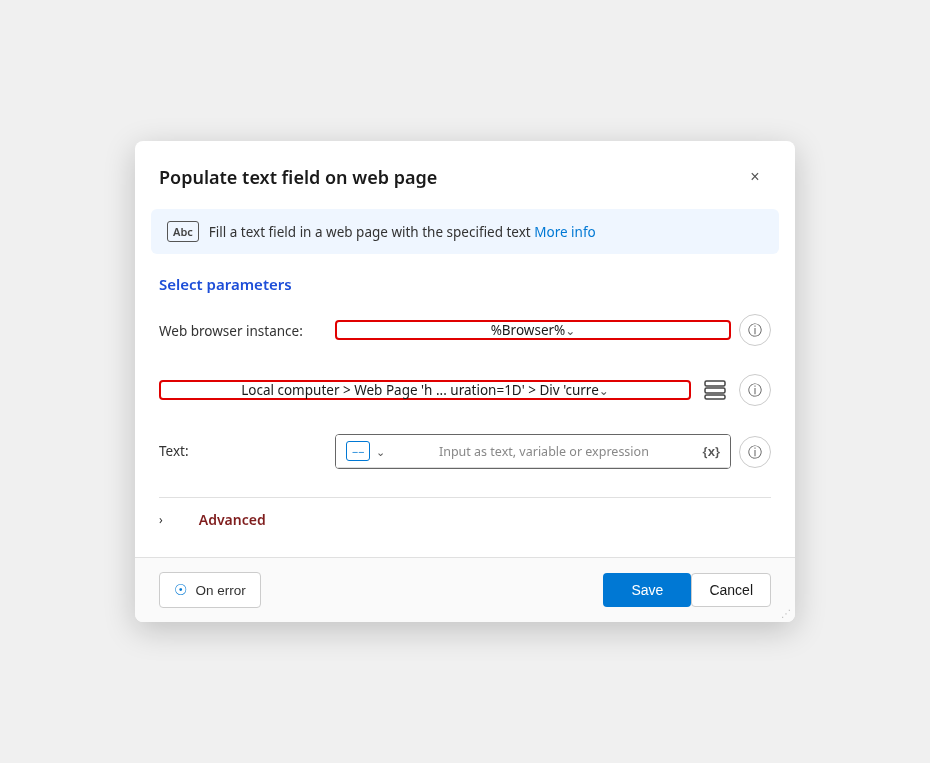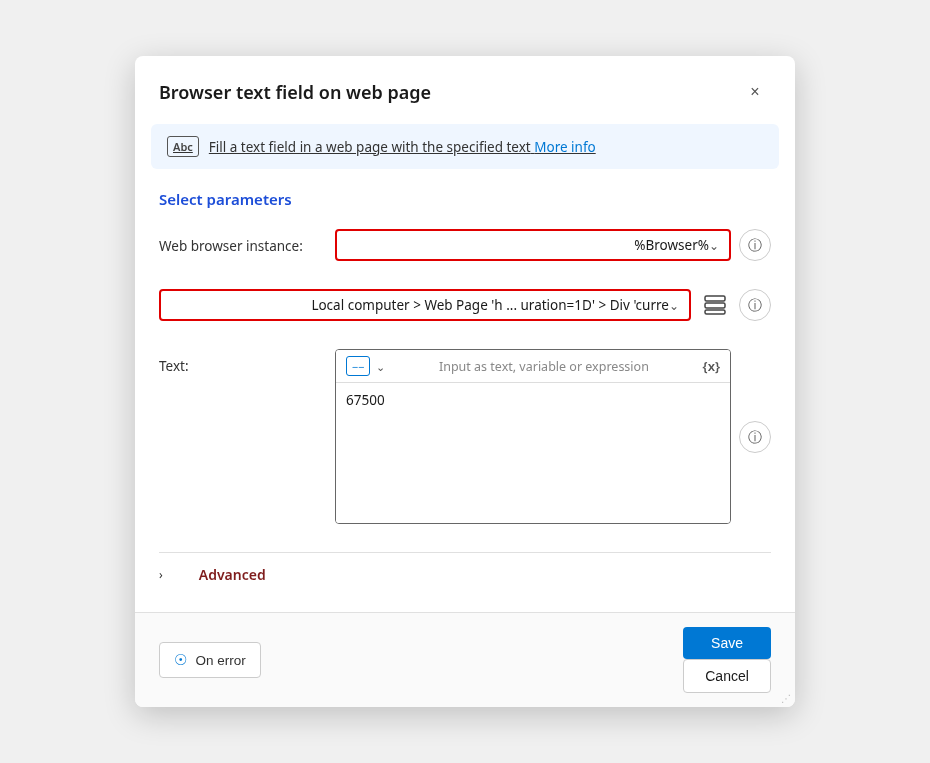--- a/index.html
+++ b/index.html
@@ -46,21 +46,20 @@
     .info-banner {
       background: #eff6ff;
       margin: 0 16px;
       padding: 12px 16px;
       border-radius: 6px;
       display: flex;
       align-items: center;
       gap: 10px;
       font-size: 13.5px;
       color: #333;
-      text-decoration: underline;
     }
     .abc-icon {
       border: 1.5px solid #555;
       border-radius: 3px;
       padding: 2px 5px;
       font-size: 11px;
       font-weight: 600;
       color: #444;
       white-space: nowrap;
       flex-shrink: 0;
@@ -93,27 +92,27 @@
       padding-top: 8px;
     }
     .param-control {
       flex: 1;
       display: flex;
       align-items: center;
       gap: 8px;
     }
     .dropdown-select {
       flex: 1;
-      height: 32px;
+      height: 20px;
       border: 2px solid #e00000;
       border-radius: 4px;
       padding: 0 10px;
       display: flex;
       align-items: center;
-      justify-content: flex-end;
+      justify-content: center;
       font-size: 13.5px;
       color: #1a1a1a;
       cursor: pointer;
       background: #fff;
     }
     .dropdown-arrow {
       font-size: 12px;
       color: #555;
     }
     .icon-btn {
@@ -229,21 +228,20 @@
       font-size: 13.5px;
       color: #333;
     }
     .shield-icon {
       color: #0078d4;
       font-size: 15px;
     }
     .footer-right {
       display: flex;
       gap: 0;
-      flex-direction: column;
     }
     .save-btn {
       background: #0078d4;
       color: #fff;
       border: none;
       border-radius: 4px;
       padding: 8px 28px;
       font-size: 14px;
       font-weight: 500;
       cursor: pointer;
@@ -267,21 +265,21 @@
     .dialog-footer-wrapper {
       position: relative;
     }
   </style>
 </head>
 <body>
 
 <div class="dialog">
 
   <div class="dialog-header">
-    <span class="dialog-title">Browser text field on web page</span>
+    <span class="dialog-title">Populate text field on web page</span>
     <button class="close-btn">×</button>
   </div>
 
   <div class="info-banner">
     <span class="abc-icon">Abc</span>
     <span>
       <span>Fill a text field in a web page with the specified text</span>
       <a class="info-link" href="#">More info</a>
     </span>
   </div>
@@ -322,23 +320,20 @@
       <div class="param-control">
         <div class="text-area-wrapper">
           <div class="text-area-toolbar">
             <div class="toolbar-icon-box">−−</div>
             <span class="toolbar-chevron">⌄</span>
             <span class="toolbar-separator"></span>
             <span class="toolbar-placeholder">Input as text, variable or expression</span>
             <span class="toolbar-separator"></span>
             <span class="toolbar-expr-icon">{x}</span>
           </div>
-          <div class="text-area-content">
-            <span>67500</span>
-          </div>
         </div>
         <div class="icon-btn">ⓘ</div>
       </div>
     </div>
 
     <div class="advanced-section">
       <span class="chevron-right">›</span>
       <span class="advanced-label">Advanced</span>
     </div>
   </div>

